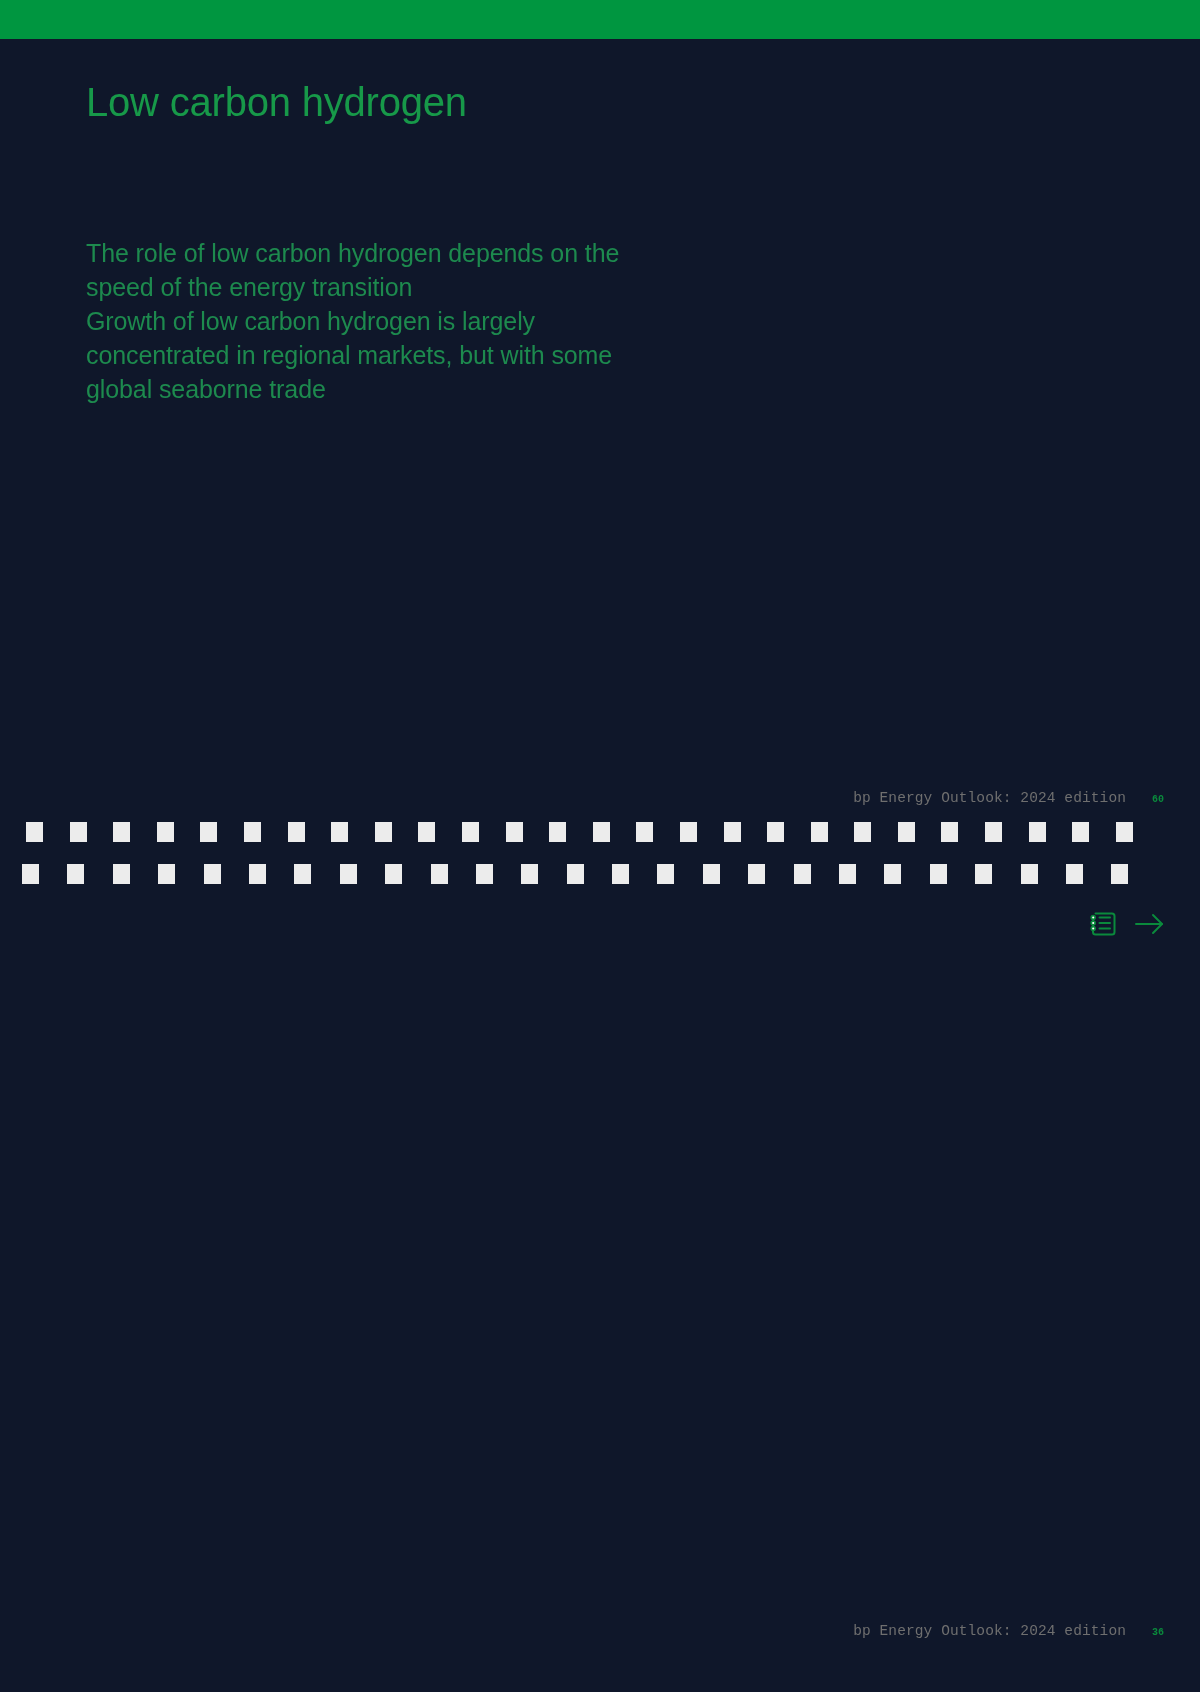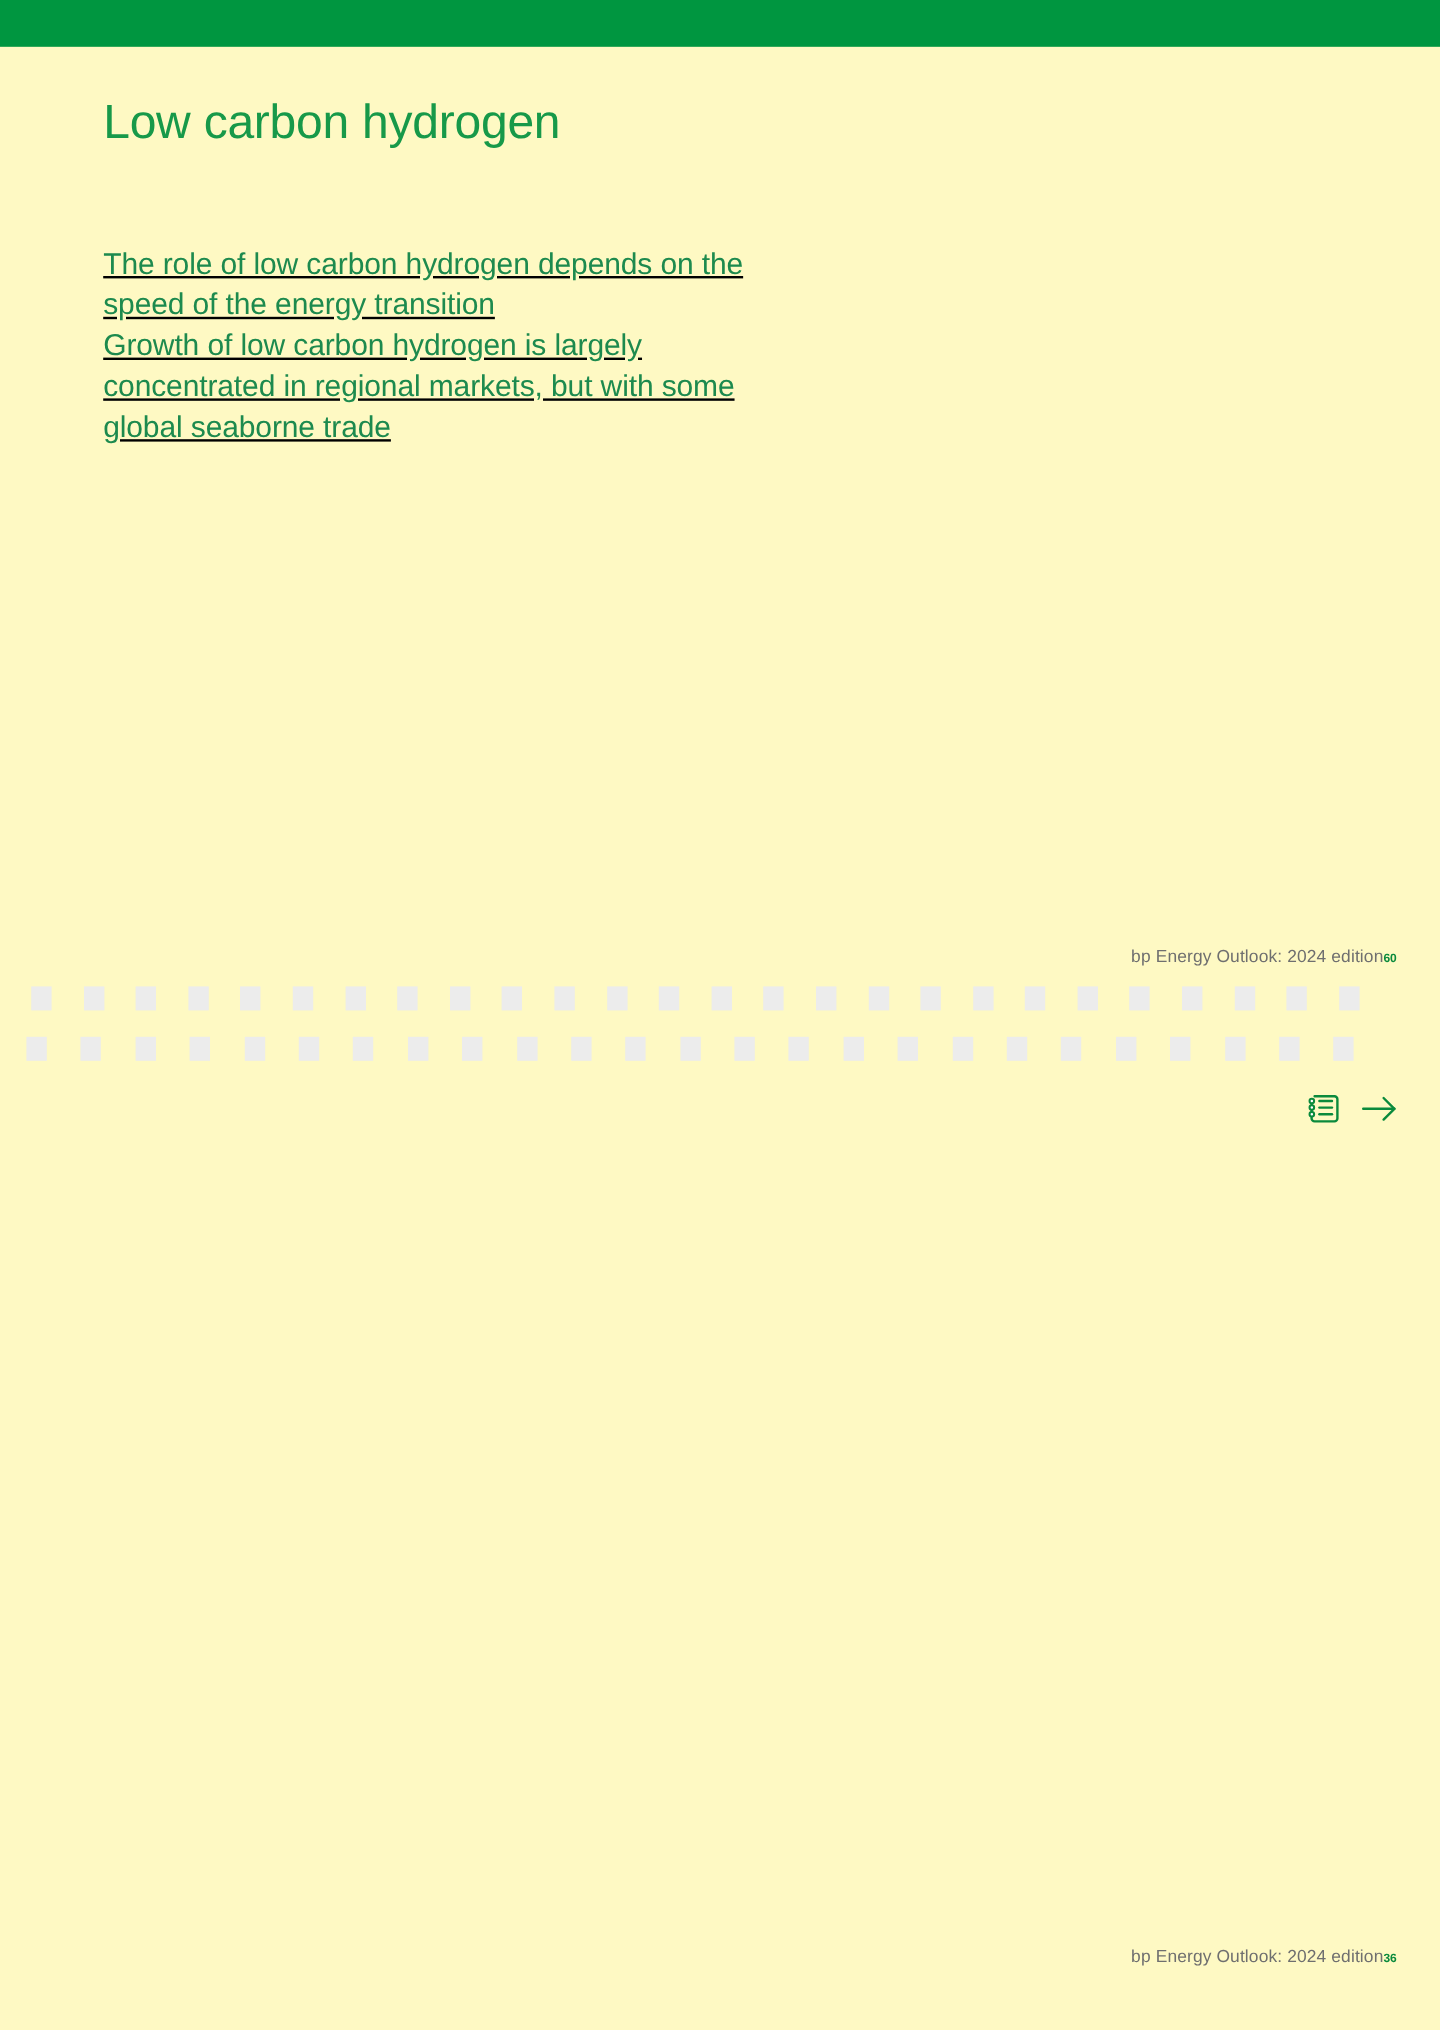--- a/index.html
+++ b/index.html
@@ -8,21 +8,21 @@
   html, body {
     background: #ffffff;
     font-family: "Liberation Sans", sans-serif;
     -webkit-font-smoothing: antialiased;
   }
 
   .page-canvas {
     position: relative;
     width: 1200px;
     height: 1692px;
-    background: #fef9c3;
+    background: #0f172a;
     overflow: hidden;
   }
 
   
   .top-band {
     position: absolute;
     left: 0;
     top: 0;
     width: 1200px;
     height: 39px;
@@ -46,43 +46,44 @@
     font-weight: 400;
     line-height: 1.18;
     letter-spacing: -0.2px;
     color: #179949;
     white-space: nowrap;
   }
 
   .bullet-block {
     position: absolute;
     left: 86px;
-    top: 164px;
+    top: 197px;
     width: 560px;
-    text-decoration: underline;
   }
 
   .bullet-para {
     font-size: 25px;
     line-height: 34px;
     font-weight: 400;
     color: #1d8a4e;
     letter-spacing: -0.1px;
   }
 
   .bullet-para + .bullet-para { }
 
   
   .page-footer {
     position: absolute;
     display: flex;
     align-items: baseline;
     justify-content: space-between;
+    gap: 26px;
     right: 36px;
     white-space: nowrap;
+    font-family: Liberation Mono, monospace;
   }
 
   .footer-label {
     font-size: 14.5px;
     color: #6f6f6f;
     letter-spacing: 0.1px;
   }
 
   .footer-page-number {
     font-size: 10px;

